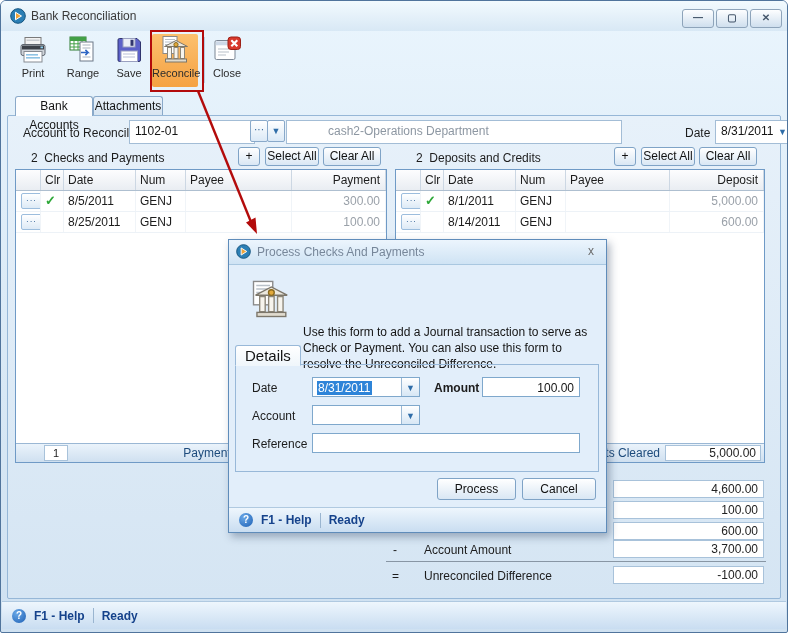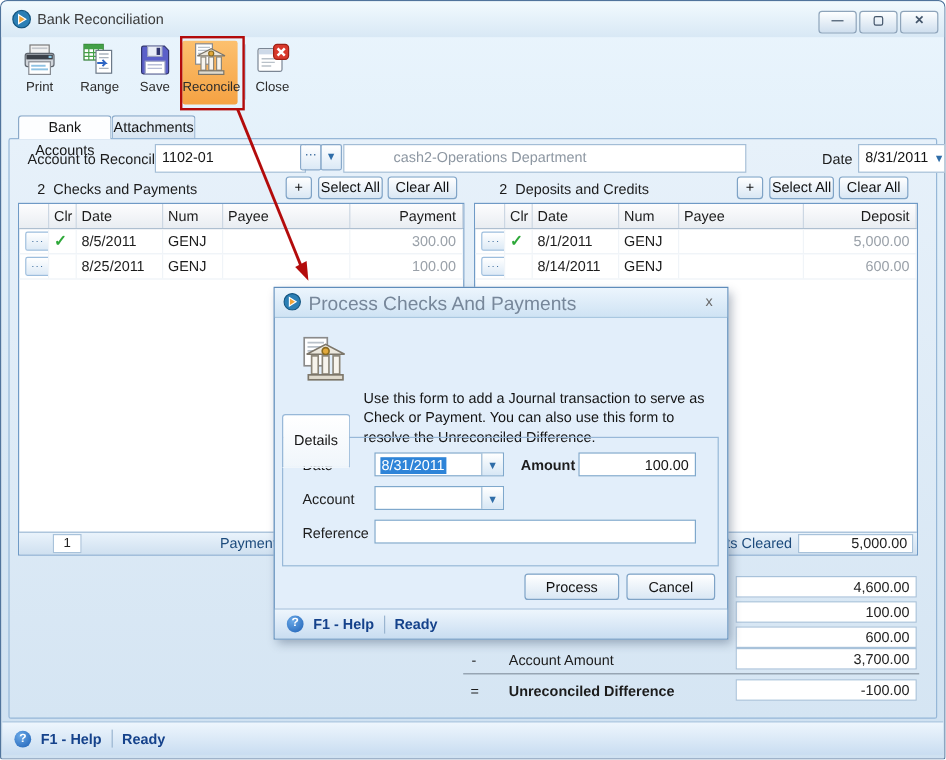--- a/index.html
+++ b/index.html
@@ -62,26 +62,26 @@
   .statusbar{background:linear-gradient(180deg,#eef6fd,#c9ddf1);border-top:1px solid #b0c9e0;
     display:flex;align-items:center;font-size:12px;color:#15428b;font-weight:bold;}
   .helpicon{width:14px;height:14px;border-radius:50%;background:radial-gradient(circle at 35% 30%,#6aa9e8,#1d5fb4);
     color:#fff;font-size:10px;font-weight:bold;text-align:center;line-height:14px;margin:0 8px 0 10px;}
   .statussep{width:1px;height:15px;background:#9ab5d0;margin:0 8px;}
   
   #dialog{left:227px;top:238px;width:377px;height:292px;border:1px solid #5f8cba;background:#e2eefa;
     box-shadow:3px 4px 8px rgba(30,50,80,.35);z-index:5;}
   #dlg-title{left:0;top:0;width:100%;height:24px;background:linear-gradient(180deg,#ecf5fd,#cfe3f4);
     border-bottom:1px solid #a9c7e0;}
-  #dlg-title-text{left:28px;top:5px;font-size:16px;color:#77879a;}
+  #dlg-title-text{left:28px;top:5px;font-size:12px;color:#77879a;}
   #dlg-close{right:8px;top:4px;font-size:12px;color:#6b6b6b;width:14px;text-align:center;}
   #dlg-panel{left:6px;top:124px;width:362px;height:106px;border:1px solid #98b8d8;}
-  #dlg-tab{left:6px;top:105px;height:19px;padding:12px 9px;background:linear-gradient(180deg,#fff,#f0f6fb);
+  #dlg-tab{left:6px;top:105px;height:19px;padding:0 9px;background:linear-gradient(180deg,#fff,#f0f6fb);
     border:1px solid #98b8d8;border-bottom:1px solid #f0f6fb;border-radius:3px 3px 0 0;
-    font-size:12px;color:#141414;line-height:19px;z-index:2;}
+    font-size:15px;color:#141414;line-height:19px;z-index:2;}
   .dfield{background:#fff;border:1px solid #7fa8cc;font-size:12px;color:#141414;box-sizing:border-box;}
   .ddarrow{position:absolute;right:0;top:0;bottom:0;width:17px;border-left:1px solid #9ab8d4;
     background:linear-gradient(180deg,#fff,#d7e7f5);text-align:center;line-height:18px;}
   .selhl{background:#2e84d8;color:#fff;padding:0 1px;}
   svg{shape-rendering:geometricPrecision;}
   #arrow-svg{left:0;top:0;z-index:6;pointer-events:none;}
 </style>
 </head>
 <body>
 
@@ -288,21 +288,21 @@
   <div class="abs sumbox" style="left:612px;top:500px;">100.00</div>
   <div class="abs sumbox" style="left:612px;top:521px;">600.00</div>
 
   <span class="abs lbl" style="left:392px;top:542px;">-</span>
   <span class="abs lbl" style="left:423px;top:542px;">Account Amount</span>
   <div class="abs sumbox" style="left:612px;top:539px;">3,700.00</div>
 
   <div class="abs" style="left:385px;top:560px;width:380px;height:1px;background:#8896a4;"></div>
 
   <span class="abs lbl" style="left:391px;top:568px;">=</span>
-  <span class="abs lbl" style="left:423px;top:568px;font-weight:bold;">Unreconciled Difference</span>
+  <span class="abs lbl" style="left:423px;top:568px;">Unreconciled Difference</span>
   <div class="abs sumbox" style="left:612px;top:565px;">-100.00</div>
 
   <div class="abs statusbar" style="left:1px;top:600px;width:784px;height:27px;">
     <div class="helpicon">?</div>
     <span>F1 - Help</span>
     <div class="statussep"></div>
     <span>Ready</span>
   </div>
 
   <div class="abs" id="dialog">

